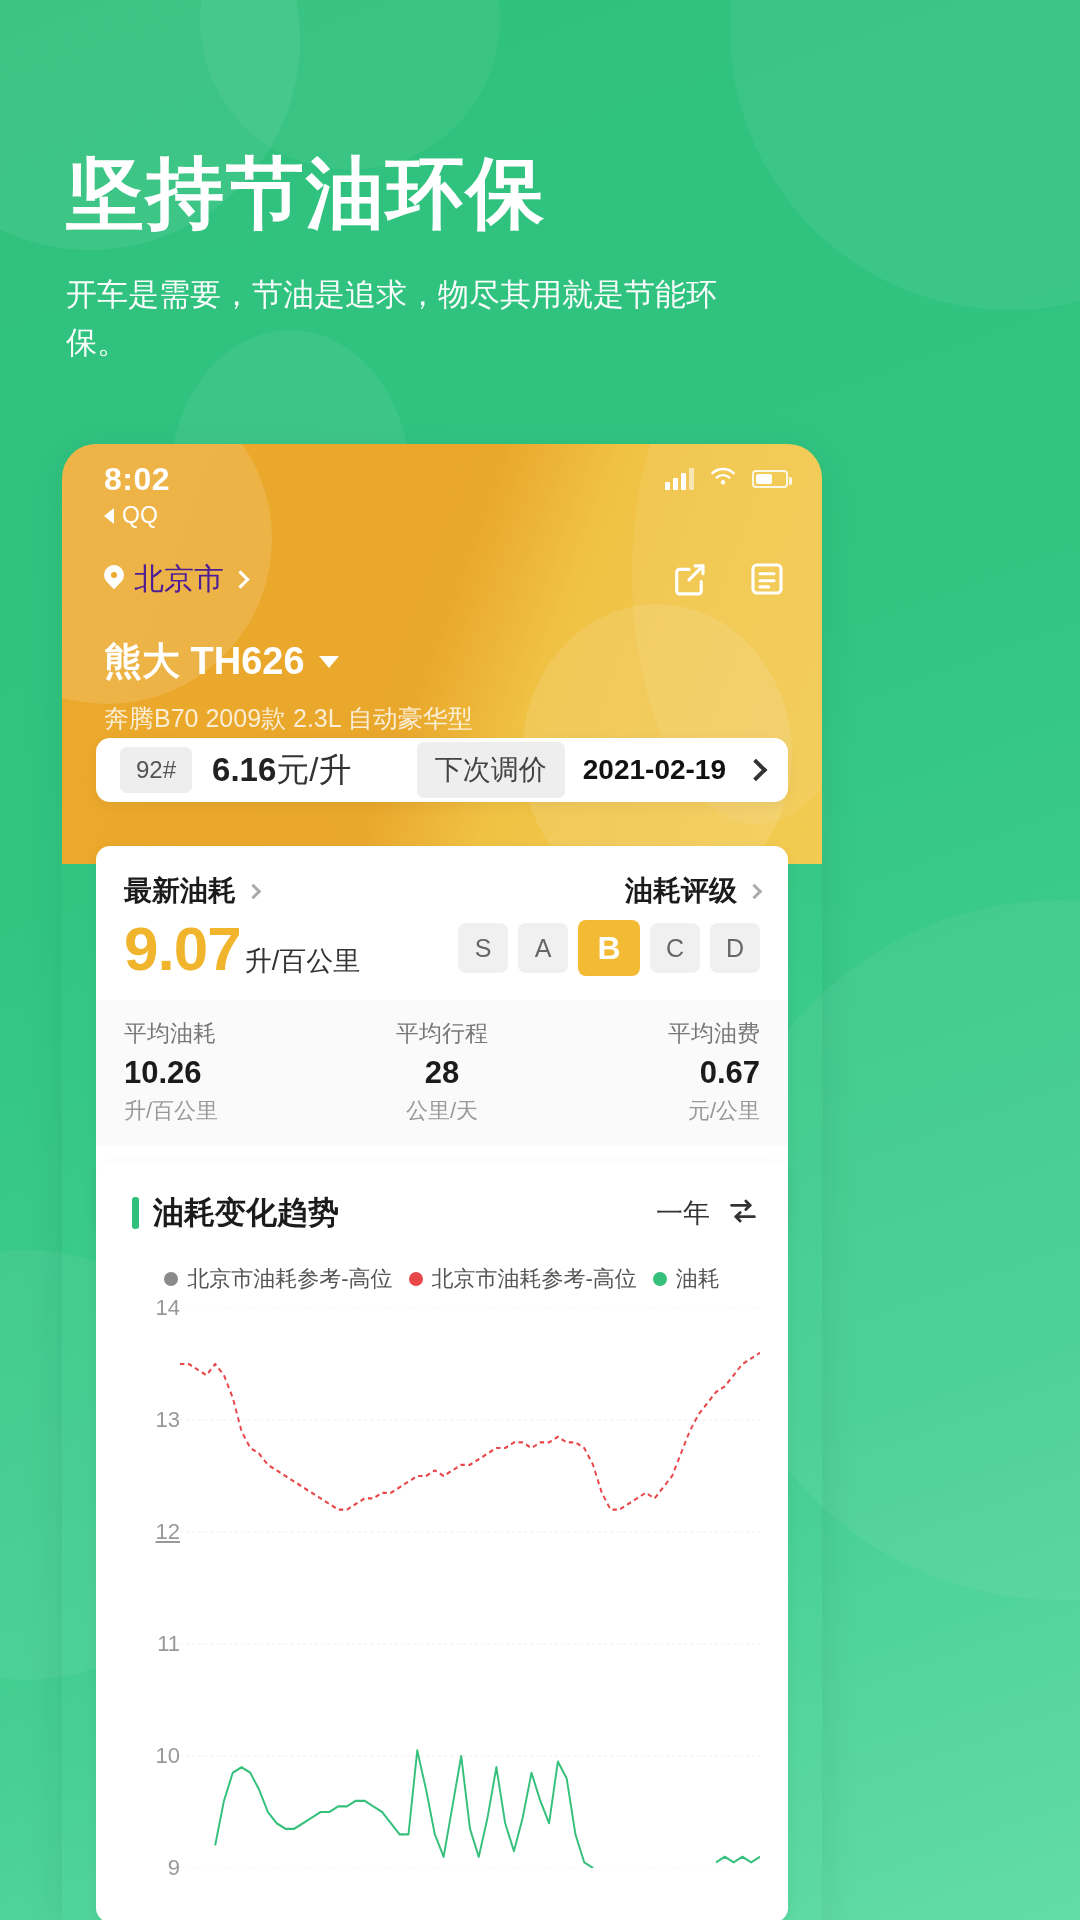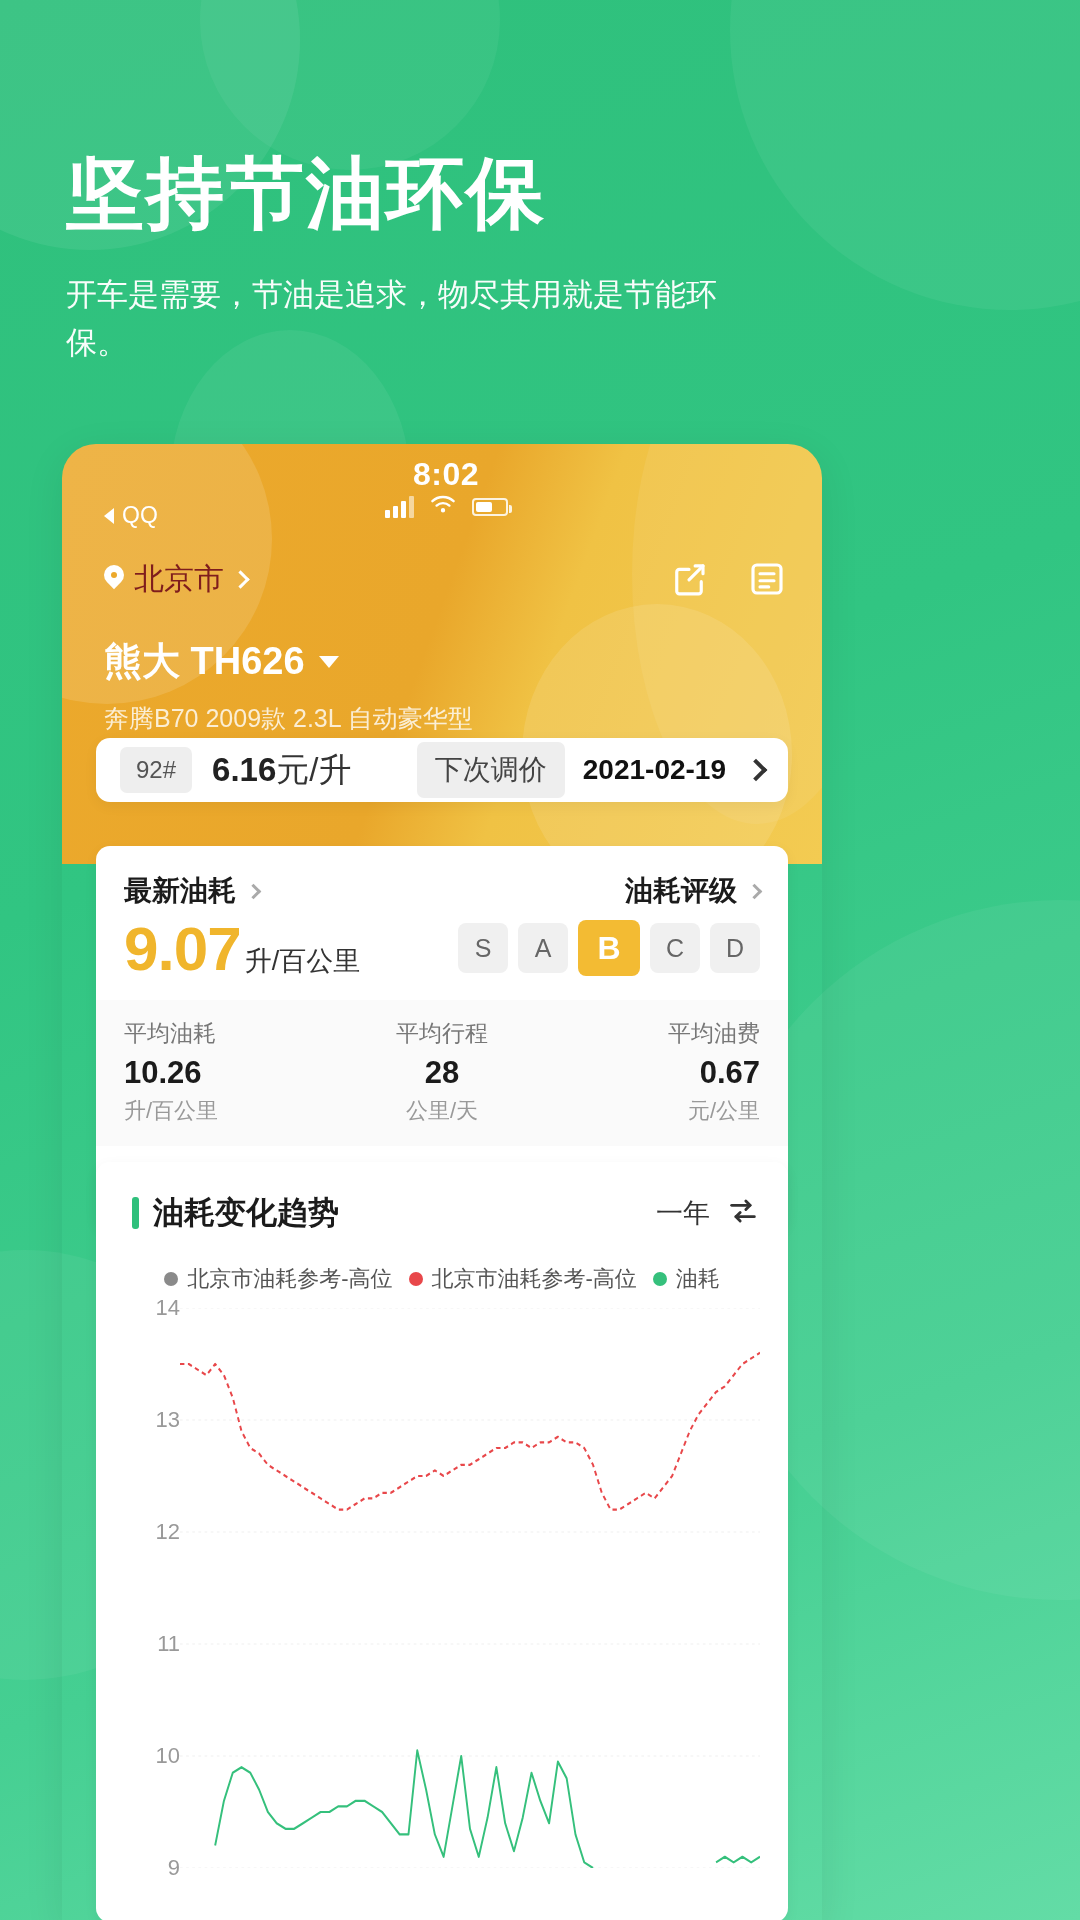--- a/index.html
+++ b/index.html
@@ -67,21 +67,20 @@
     position:absolute; left:0; right:0; top:0; bottom:0;
     z-index:2;
   }
 
   
   .statusbar {
     position:absolute; left:0; right:0; top:12px; height:46px;
     display:flex; align-items:center; justify-content:space-between;
     padding:0 34px 0 42px;
     color:#fff;
-    flex-direction:column;
   }
   .sb-time { font-size:32px; font-weight:bold; letter-spacing:0.5px; }
   .sb-right { display:flex; align-items:center; gap:14px; }
   .sig { display:flex; align-items:flex-end; gap:3px; height:22px; }
   .sig i { display:block; width:5px; background:#fff; border-radius:1px; }
   .sig i:nth-child(1){ height:8px; }
   .sig i:nth-child(2){ height:12px; }
   .sig i:nth-child(3){ height:17px; }
   .sig i:nth-child(4){ height:22px; opacity:.55; }
   .batt { width:36px; height:18px; border:2px solid rgba(255,255,255,.85); border-radius:4px; position:relative; }
@@ -98,21 +97,21 @@
     border-top:8px solid transparent;
     border-bottom:8px solid transparent;
     border-right:10px solid #fff;
   }
 
   
   .city-row {
     position:absolute; left:42px; right:34px; top:114px;
     display:flex; align-items:center; justify-content:space-between;
   }
-  .city { display:flex; align-items:center; gap:10px; color:#7f1d1d; font-size:30px; }
+  .city { display:flex; align-items:center; gap:10px; color:#4c1d95; font-size:30px; }
   .pin { width:20px; height:28px; position:relative; }
   .pin::before{
     content:""; position:absolute; left:0; top:0; width:20px; height:20px;
     background:#fff; border-radius:50% 50% 50% 0; transform:rotate(-45deg);
   }
   .pin::after{
     content:""; position:absolute; left:7px; top:7px; width:6px; height:6px;
     background:#eca92c; border-radius:50%;
   }
   .chev { width:13px; height:13px; border-right:3px solid #fff; border-top:3px solid #fff; transform:rotate(45deg); }
@@ -367,21 +366,21 @@
           <i class="dot" style="background:#35c07c"></i>
           <span>油耗</span>
         </span>
       </div>
 
       <div class="chart-wrap">
         <div class="yaxis" id="yaxis">
             <div class="ytick" style="top: 560px;">9</div>
             <div class="ytick" style="top: 448px;">10</div>
             <div class="ytick" style="top: 336px;">11</div>
-            <div class="ytick" style="top: 224px;">12</div>
+            <div class="ytick" style="top: 224px; text-decoration: underline;">12</div>
             <div class="ytick" style="top: 112px;">13</div>
             <div class="ytick" style="top: 0px;">14</div>
           </div>
         <div class="plot">
           <svg id="chart-svg" preserveAspectRatio="none" viewBox="0 0 660 560">
               <line x1="0" x2="660" y1="560" y2="560" class="gridline"></line>
               <line x1="0" x2="660" y1="448" y2="448" class="gridline"></line>
               <line x1="0" x2="660" y1="336" y2="336" class="gridline"></line>
               <line x1="0" x2="660" y1="224" y2="224" class="gridline"></line>
               <line x1="0" x2="660" y1="112" y2="112" class="gridline"></line>

